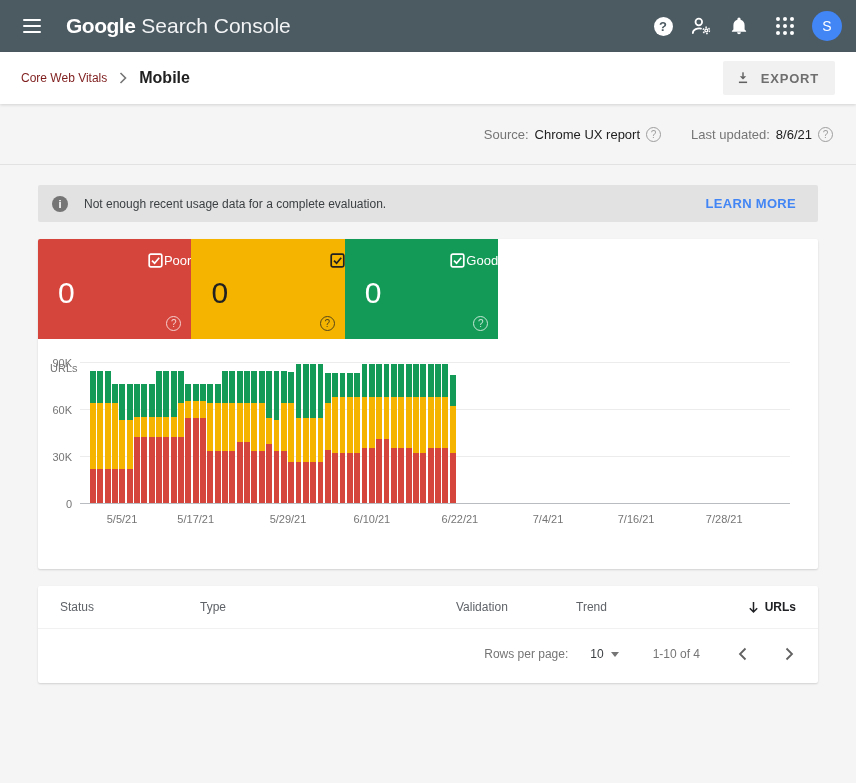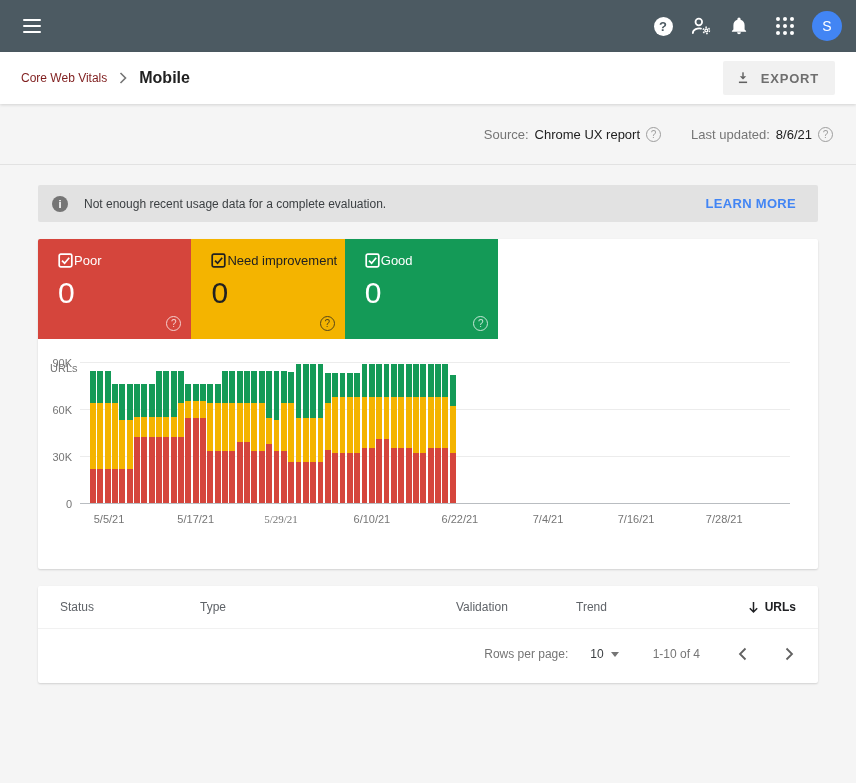--- a/index.html
+++ b/index.html
@@ -39,21 +39,21 @@
   .banner { margin:20px 38px 0; height:37px; background:#e2e2e2; border-radius:2px; display:flex; align-items:center; padding:0 22px 0 14px; }
   .info-circ { width:16px; height:16px; border-radius:50%; background:#757575; color:#fff; font-size:11px; font-weight:bold; display:flex; align-items:center; justify-content:center; flex:none; }
   .banner-msg { font-size:12px; color:#3c4043; margin-left:16px; }
   .banner-action { margin-left:auto; font-size:13px; font-weight:bold; color:#4285f4; letter-spacing:.3px; cursor:pointer; }
 
   
   .panel { margin:17px 38px 0; background:#fff; border-radius:2px; box-shadow:0 1px 2px rgba(0,0,0,.15); }
   .chart-panel { height:330px; overflow:hidden; }
   .cards { display:flex; }
   .card { width:153.4px; height:100px; padding:14px 0 0 20px; position:relative; cursor:pointer; }
-  .card-head { display:flex; align-items:center; gap:1px; }
+  .card-head { display:flex; align-items:center; gap:1px;justify-content:flex-end; }
   .card-label { font-size:13px; }
   .card-value { font-size:30px; line-height:1; margin-top:10px; }
   .card-help { position:absolute; right:10px; bottom:8px; width:15px; height:15px; border-radius:50%; border:1px solid; opacity:.75; font-size:10px; display:flex; align-items:center; justify-content:center; }
   .cbx { flex:none; display:block; }
 
   .chart-area { margin-top:20px; padding-left:42px; position:relative; }
   .ylabel { position:absolute; left:12px; top:0; font-size:11px; color:#757575; }
   .plot { margin-top:23px; position:relative; height:142px; width:710px; }
   .grid { position:absolute; left:0; right:0; height:1px; background:#ececec; }
   .grid.base { background:#b9bdc1; }
@@ -79,20 +79,24 @@
 </style>
 </head>
 <body>
 
 <div class="appbar">
   <div class="menu-btn">
       <i></i>
       <i></i>
       <i></i>
     </div>
+  <div class="logo">
+    <span class="g">Google</span>
+    <span class="rest">Search Console</span>
+  </div>
   <div class="appbar-right">
     <div class="abtn">
       <span class="help-badge">?</span>
     </div>
     <div class="abtn">
       <svg width="22" height="20" viewBox="0 0 20 18">
         <circle cx="8" cy="5.4" r="3" stroke="#fff" stroke-width="1.6" fill="none"></circle>
         <path d="M2.6 15.4c0-3.4 4.4-4.8 7.4-4.1" stroke="#fff" stroke-width="1.6" fill="none" stroke-linecap="round"></path>
         <circle cx="14.8" cy="13" r="1.3" stroke="#fff" stroke-width="1.2" fill="none"></circle>
         <circle cx="14.8" cy="13" r="2.9" stroke="#fff" stroke-width="1.3" fill="none" stroke-dasharray="1.5 1.6"></circle>
@@ -167,21 +171,20 @@
       <div class="card-value">0</div>
       <div class="card-help">?</div>
     </div>
 
     <div class="card" style="background: rgb(244, 180, 0); color: rgb(33, 33, 33);">
       <div class="card-head">
         <svg class="cbx" width="15" height="15" viewBox="0 0 15 15">
           <rect x="1.2" y="1.2" width="12.6" height="12.6" rx="1.6" stroke="currentColor" stroke-width="1.7" fill="none"></rect>
           <polyline points="4,7.6 6.6,10.2 11.2,4.8" stroke="currentColor" stroke-width="1.7" fill="none"></polyline>
         </svg>
-        <span class="card-label">Need improvement</span>
       </div>
       <div class="card-value">0</div>
       <div class="card-help">?</div>
     </div>
 
     <div class="card" style="background: rgb(20, 154, 87); color: rgb(255, 255, 255);">
       <div class="card-head">
         <svg class="cbx" width="15" height="15" viewBox="0 0 15 15">
           <rect x="1.2" y="1.2" width="12.6" height="12.6" rx="1.6" stroke="currentColor" stroke-width="1.7" fill="none"></rect>
           <polyline points="4,7.6 6.6,10.2 11.2,4.8" stroke="currentColor" stroke-width="1.7" fill="none"></polyline>
@@ -448,23 +451,23 @@
         <div class="bar" title="6/20/21" style="left: 362.32px; width: 5.9px;">
           <div class="seg" style="height: 54.8px; background: rgb(213, 69, 60);"></div>
           <div class="seg" style="height: 51.7px; background: rgb(244, 180, 0);"></div>
           <div class="seg" style="height: 32.9px; background: rgb(20, 154, 87);"></div>
         </div>
         <div class="bar" title="6/21/21" style="left: 369.66px; width: 5.9px;">
           <div class="seg" style="height: 50.1px; background: rgb(213, 69, 60);"></div>
           <div class="seg" style="height: 47px; background: rgb(244, 180, 0);"></div>
           <div class="seg" style="height: 31.3px; background: rgb(20, 154, 87);"></div>
         </div>
-        <div class="xtick" style="left: 29px;">5/5/21</div>
+        <div class="xtick" style="left: 42px;">5/5/21</div>
         <div class="xtick" style="left: 115.7px;">5/17/21</div>
-        <div class="xtick" style="left: 201px; font-family: Liberation Serif, serif;">5/29/21</div>
+        <div class="xtick" style="left: 208px;">5/29/21</div>
         <div class="xtick" style="left: 291.9px;">6/10/21</div>
         <div class="xtick" style="left: 379.9px;">6/22/21</div>
         <div class="xtick" style="left: 468px;">7/4/21</div>
         <div class="xtick" style="left: 556.1px;">7/16/21</div>
         <div class="xtick" style="left: 644.2px;">7/28/21</div>
       </div>
   </div>
 </div>
 
 <div class="panel">

